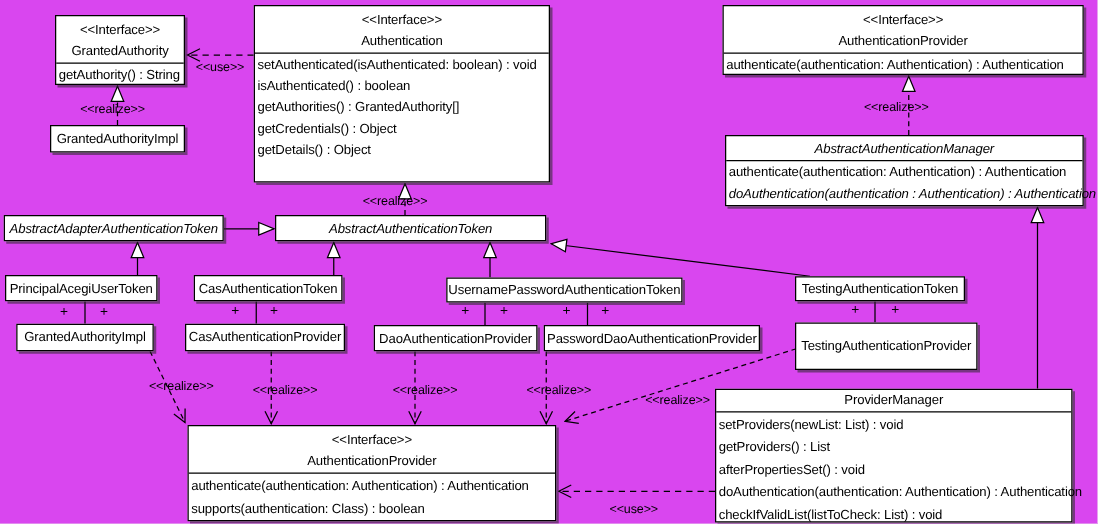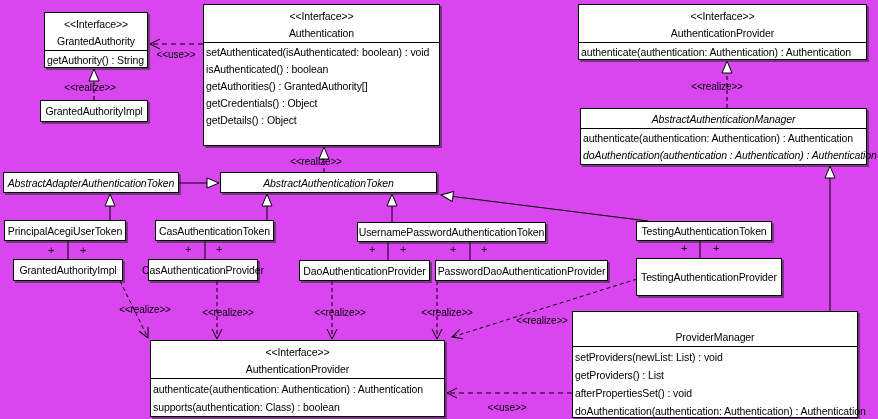--- a/index.html
+++ b/index.html
@@ -137,21 +137,21 @@
   </div>
 
   <div class="cls" style="left:636px;top:221px;width:136px;height:20px">
     <div class="title-only">TestingAuthenticationToken</div>
   </div>
 
   <div class="cls" style="left:13px;top:259px;width:110px;height:22px">
     <div class="title-only">GrantedAuthorityImpl</div>
   </div>
 
-  <div class="cls" style="left:148px;top:259px;width:110px;height:22px">
+  <div class="cls" style="left:148px;top:259px;width:128px;height:22px">
     <div class="title-only">CasAuthenticationProvider</div>
   </div>
 
   <div class="cls" style="left:299px;top:260px;width:131px;height:21px">
     <div class="title-only">DaoAuthenticationProvider</div>
   </div>
 
   <div class="cls" style="left:435px;top:260px;width:173px;height:21px">
     <div class="title-only">PasswordDaoAuthenticationProvider</div>
   </div>
@@ -165,21 +165,21 @@
       <div>&lt;&lt;Interface&gt;&gt;</div>
       <div>AuthenticationProvider</div>
     </div>
     <div class="methods">
       <div class="m">authenticate(authentication: Authentication) : Authentication</div>
       <div class="m">supports(authentication: Class) : boolean</div>
     </div>
   </div>
 
   <div class="cls cls-pm" style="left:572px;top:311px;width:286px;height:107px">
-    <div class="hdr" style="padding-top:17px">
+    <div class="hdr" style="padding-top:0">
       <div>ProviderManager</div>
     </div>
     <div class="methods">
       <div class="m">setProviders(newList: List) : void</div>
       <div class="m">getProviders() : List</div>
       <div class="m">afterPropertiesSet() : void</div>
       <div class="m">doAuthentication(authentication: Authentication) : Authentication</div>
       <div class="m">checkIfValidList(listToCheck: List) : void</div>
     </div>
   </div>

